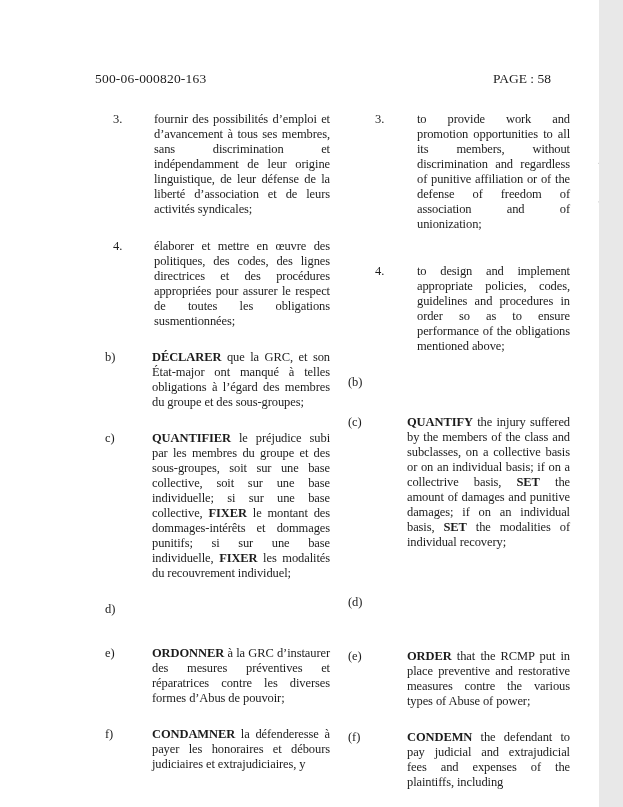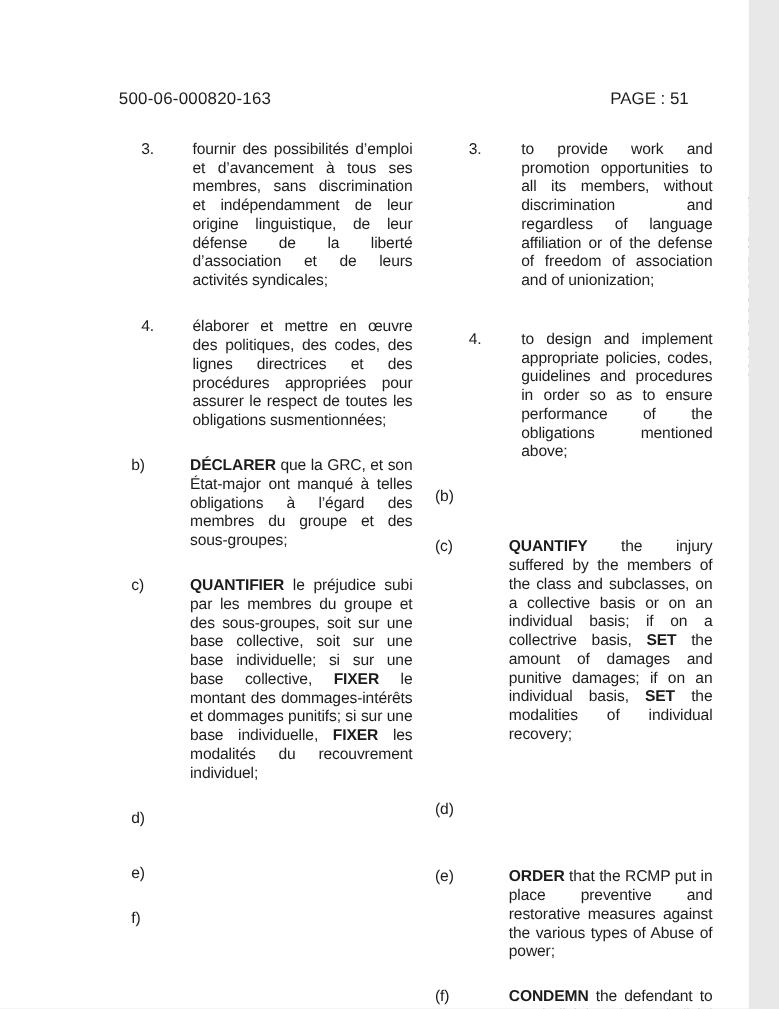--- a/index.html
+++ b/index.html
@@ -5,21 +5,21 @@
   html, body {
     margin: 0;
     padding: 0;
     background: #e8e8e8;
   }
   .page {
     position: relative;
     width: 599px;
     height: 807px;
     background: #ffffff;
-    font-family: Liberation Sans, sans-serif;
+    font-family: Liberation Serif, serif;
     color: #1c1c1c;
     overflow: hidden;
   }
   
   .case-number {
     position: absolute;
     left: 95px;
     top: 71px;
     font-size: 13.5px;
     letter-spacing: 0.2px;
@@ -80,21 +80,21 @@
   .col-en .item:nth-child(5) { margin-top: 45px; }
   .col-en .item:nth-child(6) { margin-top: 39px; }
 </style>
 </head>
 <body>
 
 <div class="page">
 
   <div class="case-number">500-06-000820-163</div>
 
-  <div class="page-number">PAGE : 51</div>
+  <div class="page-number">PAGE : 58</div>
 
   <div class="watermark">2018 QCCS 3855 (CanLII)</div>
 
   <div class="col col-fr" id="col-fr">
       <div class="item sub">
         <span class="label">3.</span>
         <span class="text"><span>fournir des possibilités d’emploi et d’avancement à tous ses membres, sans discrimination et indépendamment de leur origine linguistique, de leur défense de la liberté d’association et de leurs activités syndicales;</span></span>
       </div>
       <div class="item sub">
         <span class="label">4.</span>
@@ -106,48 +106,50 @@
       </div>
       <div class="item main">
         <span class="label">c)</span>
         <span class="text"><span class="b">QUANTIFIER</span><span> le préjudice subi par les membres du groupe et des sous-groupes, soit sur une base collective, soit sur une base individuelle; si sur une base collective, </span><span class="b">FIXER</span><span> le montant des dommages-intérêts et dommages punitifs; si sur une base individuelle, </span><span class="b">FIXER</span><span> les modalités du recouvrement individuel;</span></span>
       </div>
       <div class="item main">
         <span class="label">d)</span>
       </div>
       <div class="item main">
         <span class="label">e)</span>
+        <span class="text"><span class="b">ORDONNER</span><span> à la GRC d’instaurer des mesures préventives et réparatrices contre les diverses formes d’Abus de pouvoir;</span></span>
       </div>
       <div class="item main">
         <span class="label">f)</span>
+        <span class="text"><span class="b">CONDAMNER</span><span> la défenderesse à payer les honoraires et débours judiciaires et extrajudiciaires, y</span></span>
       </div>
     </div>
 
   <div class="col col-en" id="col-en">
       <div class="item sub">
         <span class="label">3.</span>
-        <span class="text"><span>to provide work and promotion opportunities to all its members, without discrimination and regardless of language affiliation or of the defense of freedom of association and of unionization;</span></span>
+        <span class="text"><span>to provide work and promotion opportunities to all its members, without discrimination and regardless of punitive affiliation or of the defense of freedom of association and of unionization;</span></span>
       </div>
       <div class="item sub">
         <span class="label">4.</span>
         <span class="text"><span>to design and implement appropriate policies, codes, guidelines and procedures in order so as to ensure performance of the obligations mentioned above;</span></span>
       </div>
       <div class="item main">
         <span class="label">(b)</span>
       </div>
       <div class="item main">
         <span class="label">(c)</span>
         <span class="text"><span class="b">QUANTIFY</span><span> the injury suffered by the members of the class and subclasses, on a collective basis or on an individual basis; if on a collectrive basis, </span><span class="b">SET</span><span> the amount of damages and punitive damages; if on an individual basis, </span><span class="b">SET</span><span> the modalities of individual recovery;</span></span>
       </div>
       <div class="item main">
         <span class="label">(d)</span>
       </div>
       <div class="item main">
         <span class="label">(e)</span>
-        <span class="text"><span class="b">ORDER</span><span> that the RCMP put in place preventive and restorative measures against the various types of Abuse of power;</span></span>
+        <span class="text"><span class="b">ORDER</span><span> that the RCMP put in place preventive and restorative measures contre the various types of Abuse of power;</span></span>
       </div>
       <div class="item main">
         <span class="label">(f)</span>
         <span class="text"><span class="b">CONDEMN</span><span> the defendant to pay judicial and extrajudicial fees and expenses of the plaintiffs, including</span></span>
       </div>
     </div>
 
 </div>
 
 </body></html>

